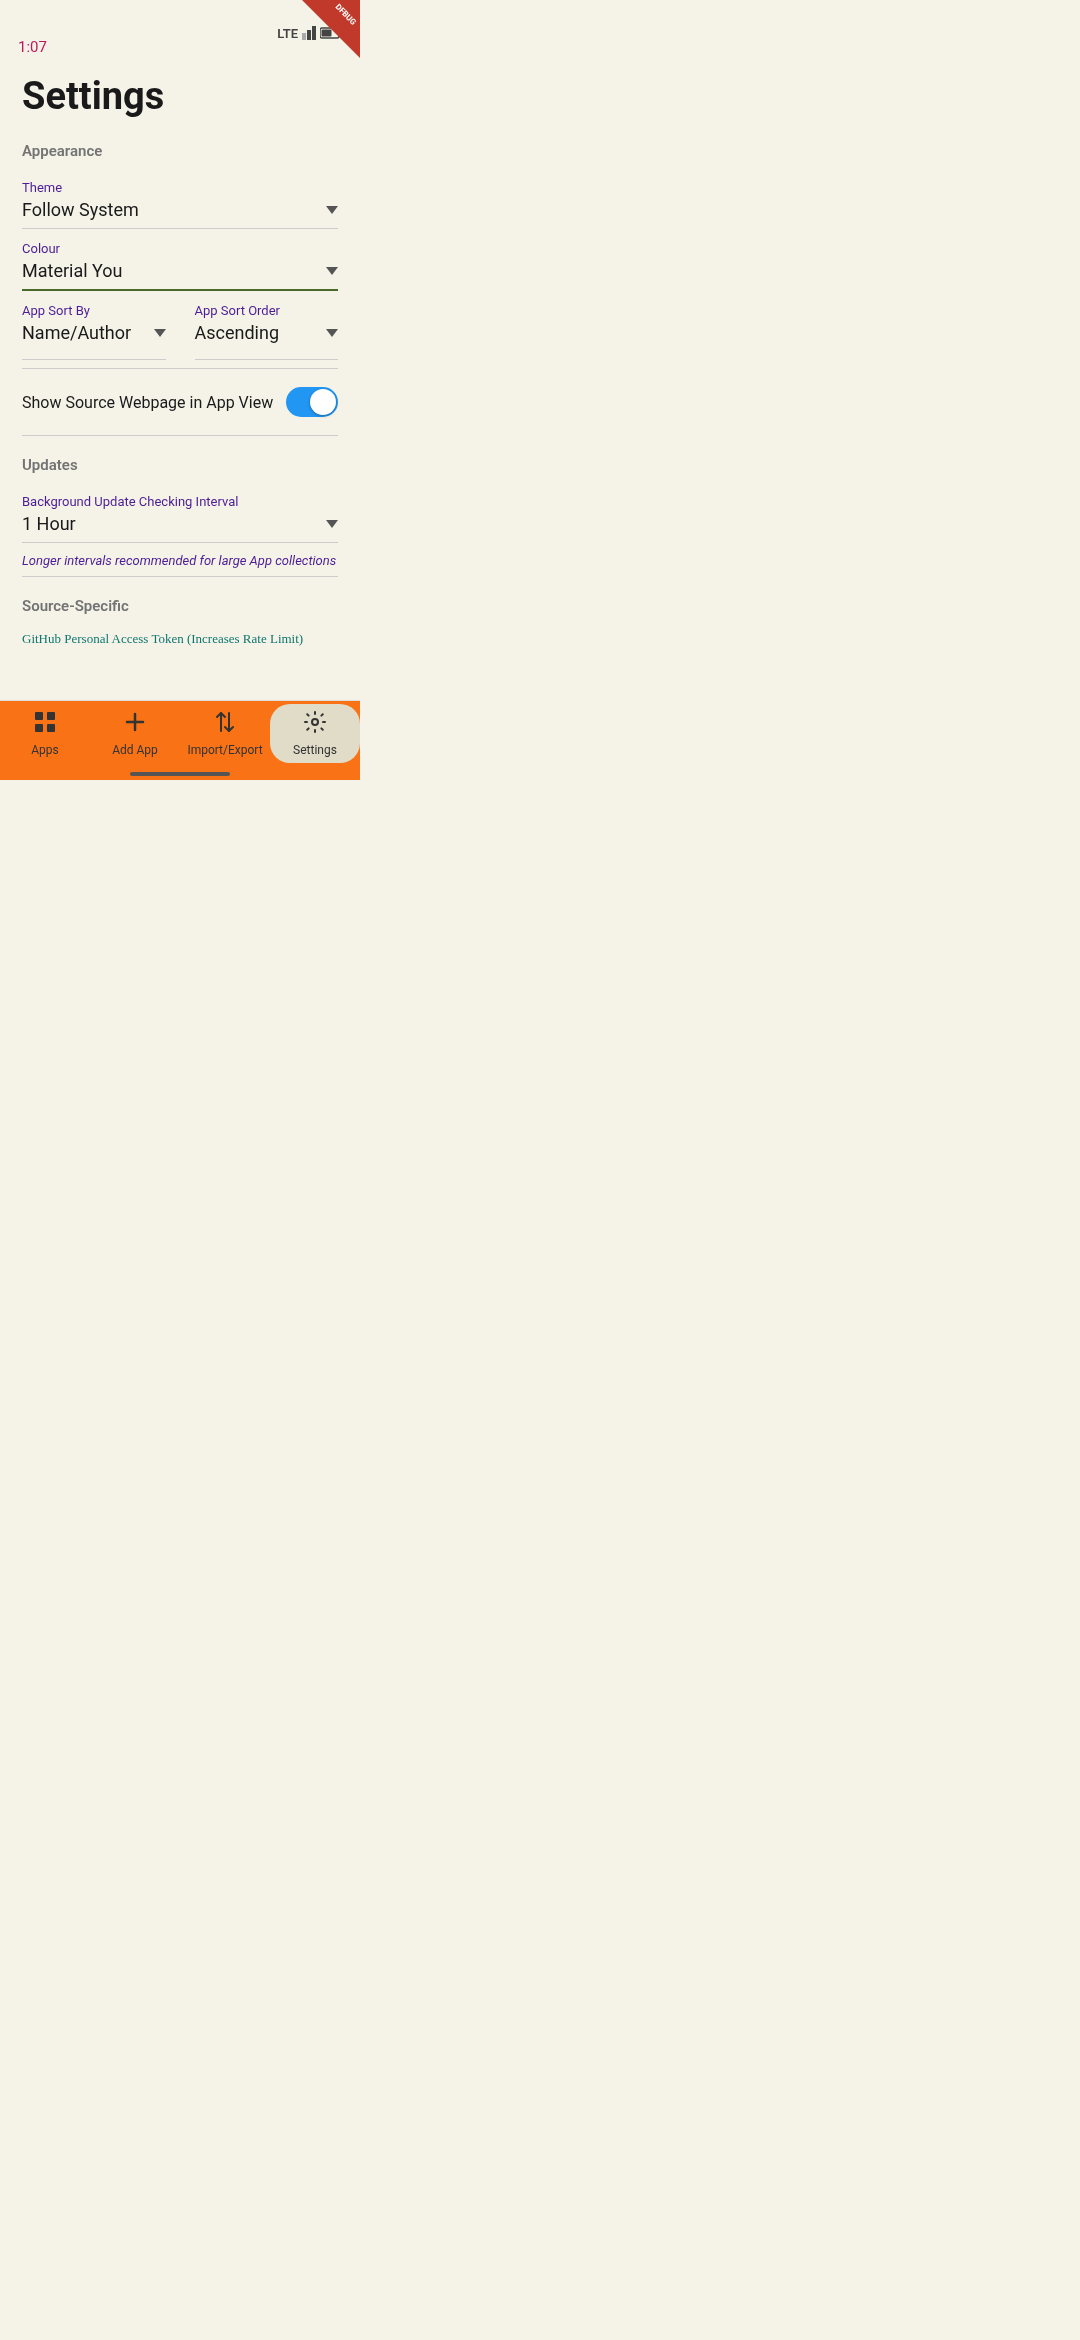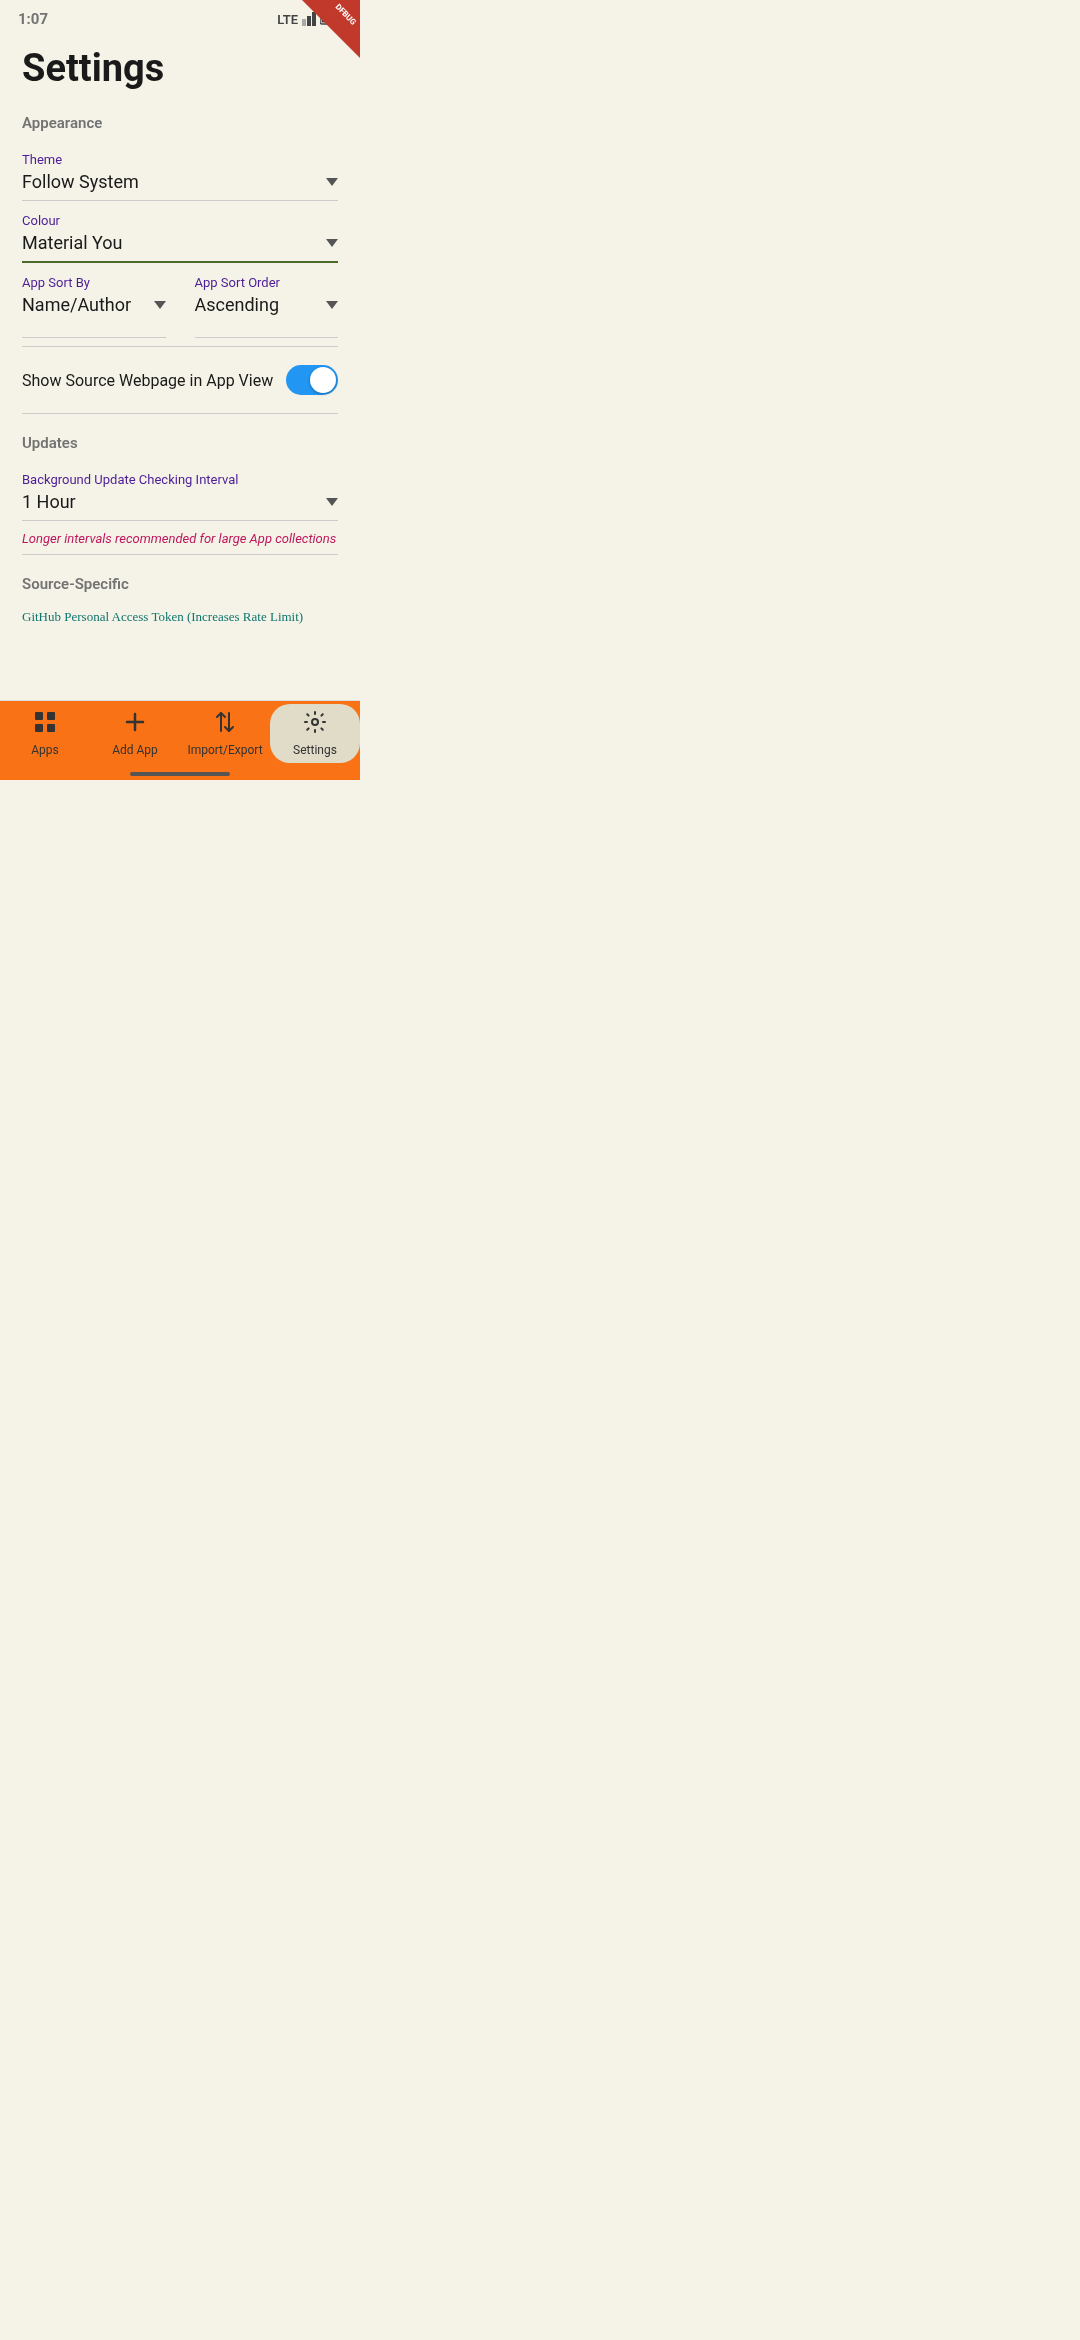--- a/index.html
+++ b/index.html
@@ -18,22 +18,23 @@
     .status-bar {
       display: flex;
       justify-content: space-between;
       align-items: center;
       padding: 10px 18px 6px 18px;
       position: relative;
     }
 
     .status-time {
       font-size: 15px;
-      color: #737373;
-      font-weight: 700;
+      color: #be185d;
+      font-weight: 400;
+      margin-top: 28px;
     }
 
     .status-right {
       display: flex;
       align-items: center;
       gap: 4px;
       font-size: 13px;
       color: #444;
       font-weight: 500;
     }
@@ -139,21 +140,21 @@
       padding: 10px 0 8px 0;
       border-bottom: 1px solid #ccc;
     }
 
     .two-col-item {
       flex: 1;
     }
 
     .two-col-item .setting-value-row {
       border-bottom: 1px solid #ccc;
-      padding-bottom: 22px;
+      padding-bottom: 16px;
     }
 
     
     .toggle-row {
       display: flex;
       justify-content: space-between;
       align-items: center;
       padding: 18px 0;
       border-bottom: 1px solid #ccc;
     }
@@ -185,21 +186,21 @@
       box-shadow: 0 1px 3px rgba(0,0,0,0.3);
     }
 
     
     .section-gap {
       margin-top: 20px;
     }
 
     .hint-text {
       font-size: 13px;
-      color: #be185d;
+      color: #4c1d95;
       font-style: italic;
       padding: 8px 0;
       border-bottom: 1px solid #ccc;
     }
 
     
     .input-row {
       padding: 12px 0 8px 0;
       border-bottom: 1px solid #ccc;
     }

